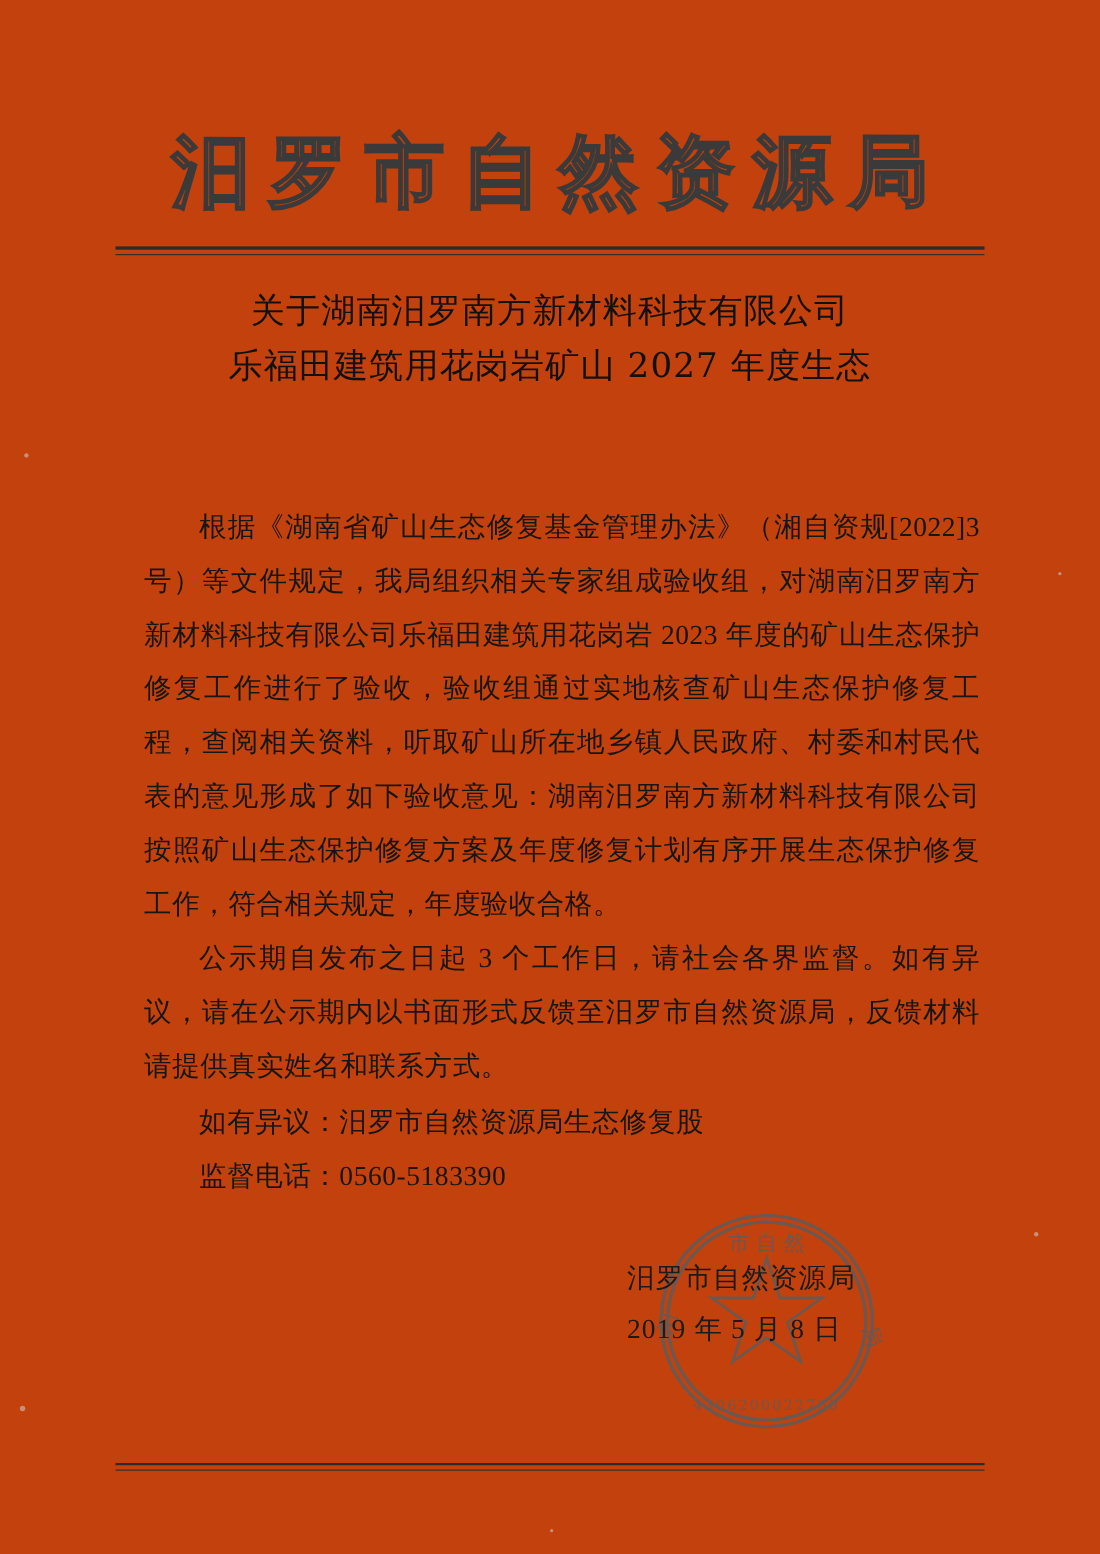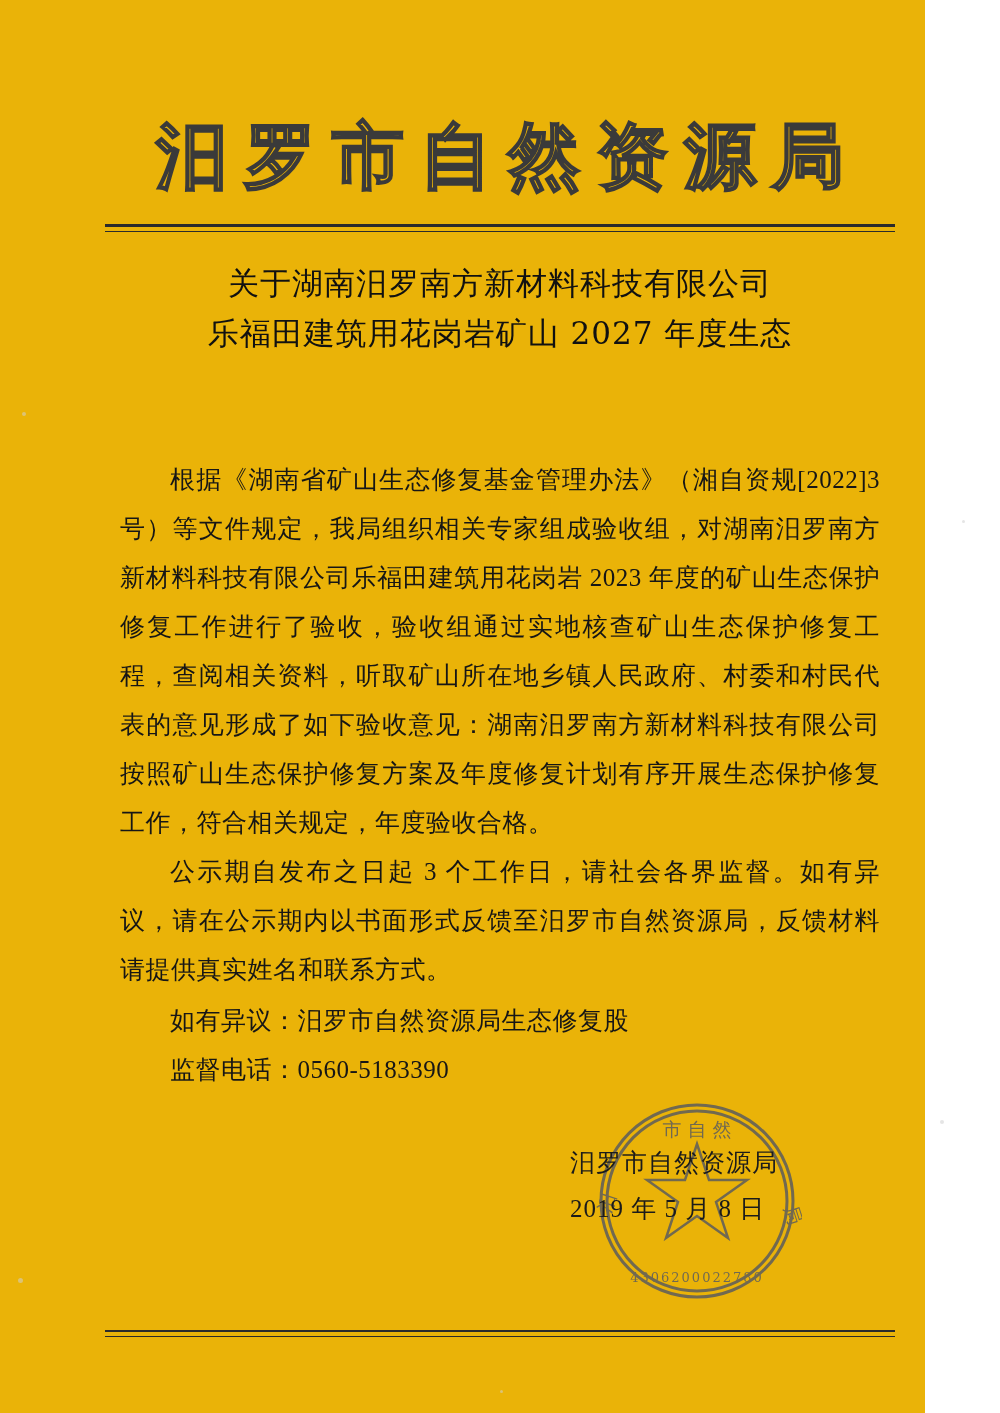--- a/index.html
+++ b/index.html
@@ -10,23 +10,23 @@
   body {
     width: 1000px;
     height: 1413px;
     font-family: "Liberation Serif", "DejaVu Serif", serif;
     color: #1a1a1a;
     position: relative;
     overflow: hidden;
   }
   .page {
     position: relative;
-    width: 925px;
+    width: 1000px;
     height: 1413px;
-    background: #eab308;
+    background: #c2410c;
   }
 
   
   .speckle {
     position: absolute;
     background: #cfcfcf;
     border-radius: 50%;
     opacity: .55;
   }
 
@@ -80,21 +80,21 @@
     line-height: 50px;
     letter-spacing: 1px;
     color: #111;
   }
   .doc-title div { white-space: nowrap; }
 
   
   .body-text {
     position: absolute;
     top: 455px;
-    left: 120px;
+    left: 131px;
     width: 760px;
     font-size: 25px;
     line-height: 49px;
     letter-spacing: 0.5px;
     text-align: justify;
     color: #161616;
   }
   .body-text p {
     margin: 0 0 0 0;
     text-indent: 2em;

